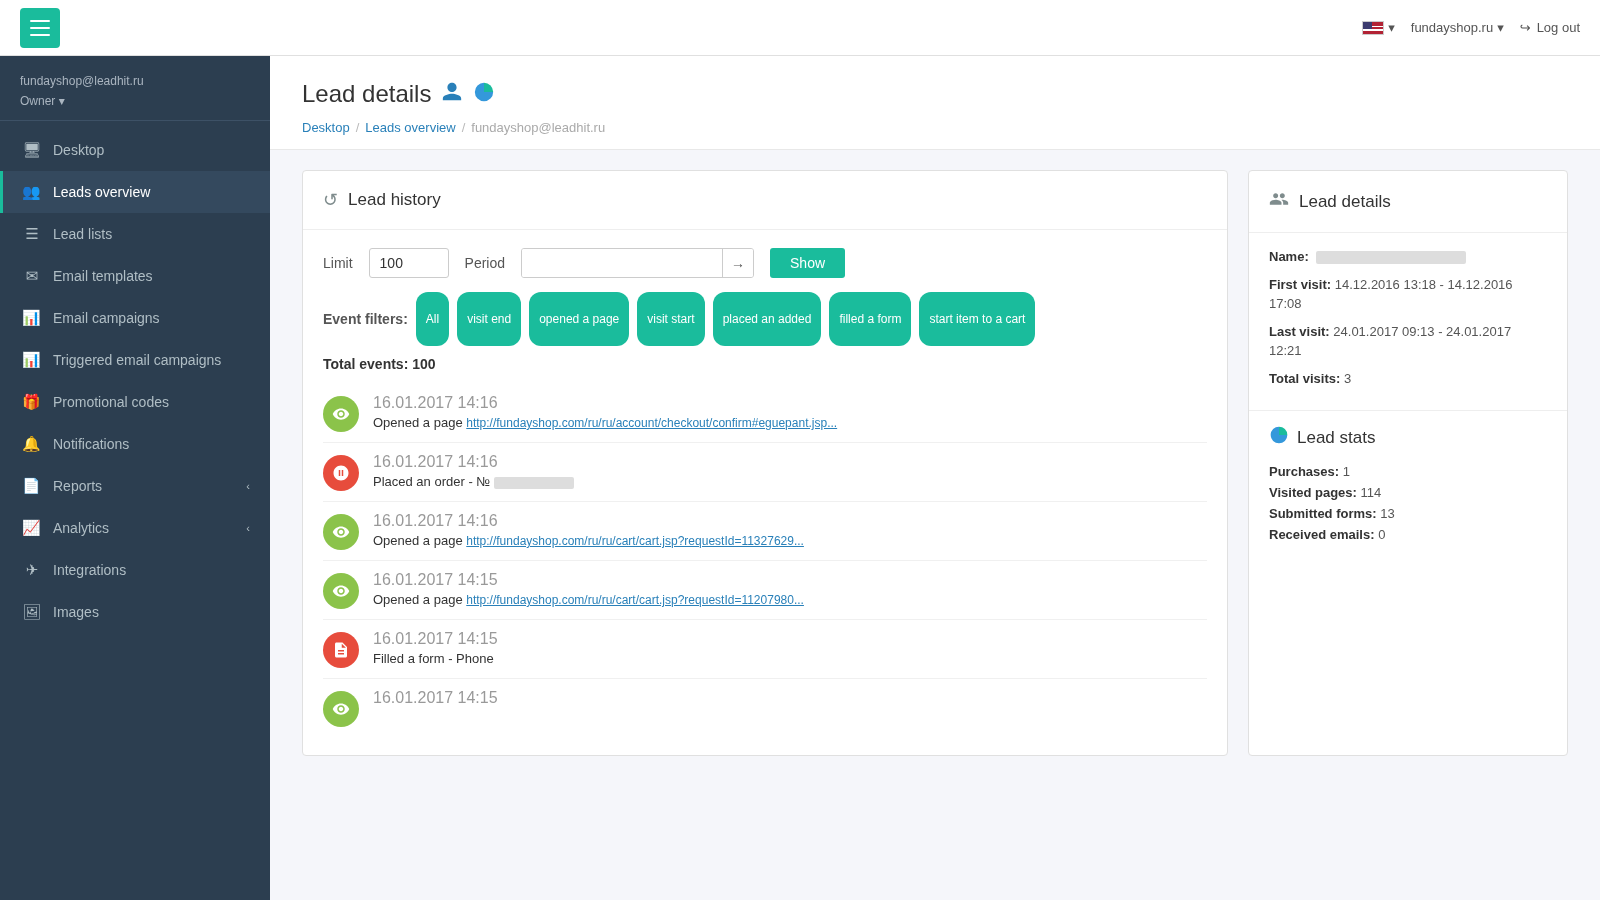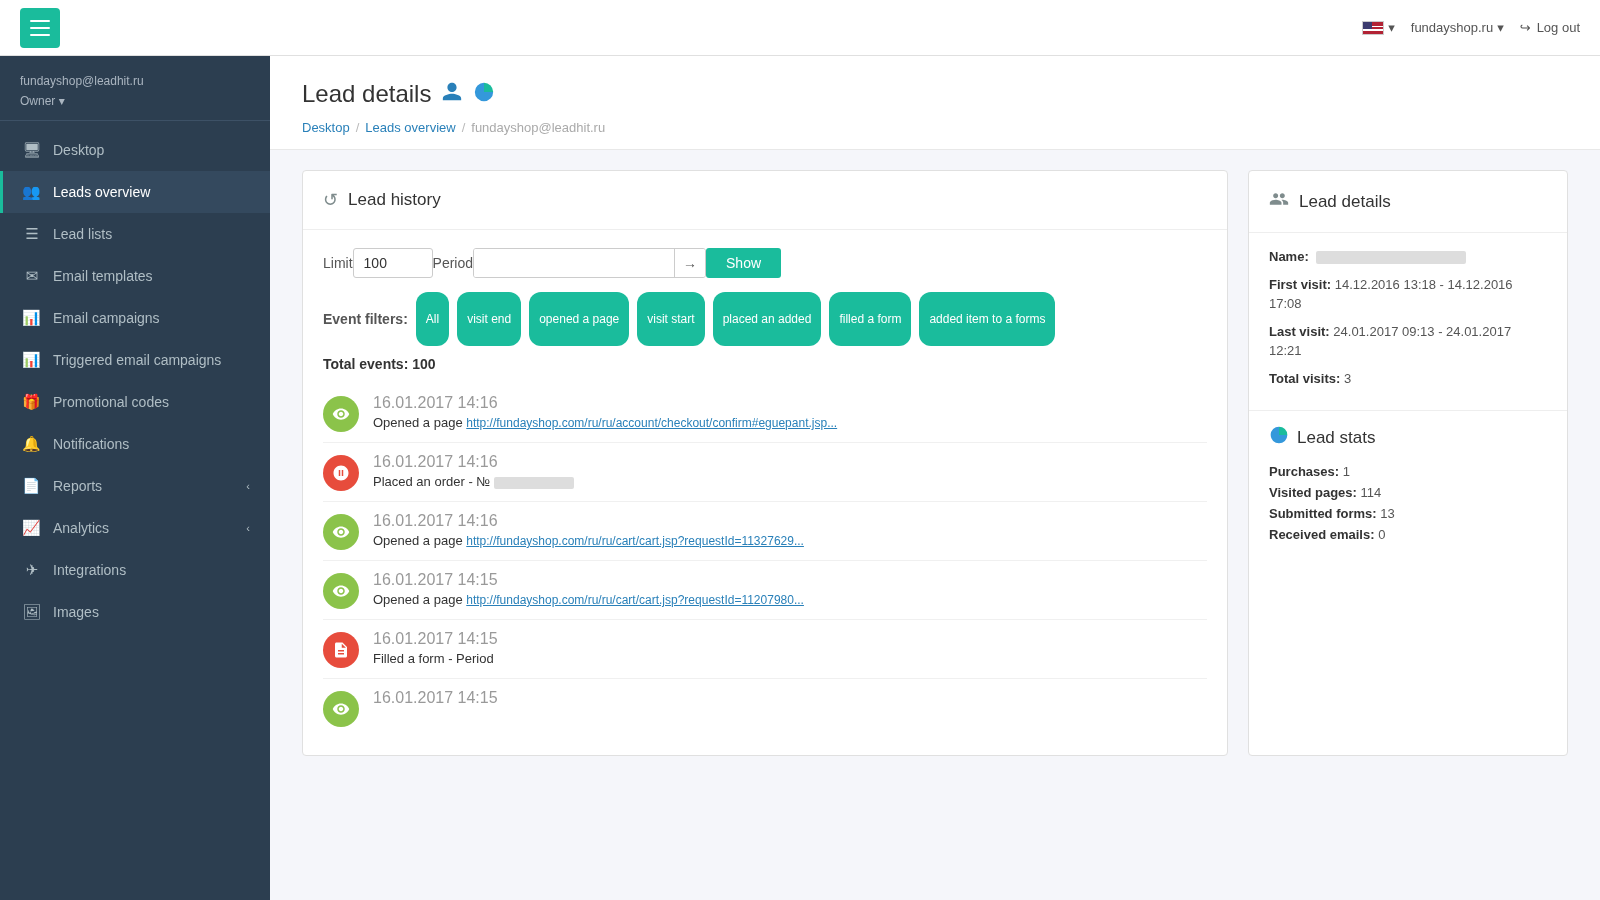--- a/index.html
+++ b/index.html
@@ -92,21 +92,21 @@
     .panel-left { flex: 1; min-width: 0; }
     .panel-right { width: 320px; min-width: 320px; }
 
     .panel-header { padding: 18px 20px; border-bottom: 1px solid #eee; display: flex; align-items: center; gap: 10px; }
     .panel-header-icon { color: #7f8c8d; font-size: 18px; }
     .panel-header-title { font-size: 17px; font-weight: 400; color: #333; }
 
     .panel-body { padding: 18px 20px; }
 
     
-    .controls-row { display: flex; align-items: center; margin-bottom: 14px; }
+    .controls-row { display: flex; align-items: center; gap: 16px; margin-bottom: 14px; }
     .control-label { color: #555; font-size: 14px; }
     .control-input {
       border: 1px solid #ccc; border-radius: 3px;
       padding: 6px 10px; font-size: 14px; width: 80px; color: #333;
     }
     .period-input-wrap { display: flex; align-items: center; border: 1px solid #ccc; border-radius: 3px; overflow: hidden; }
     .period-input { border: none; padding: 6px 10px; font-size: 14px; width: 200px; color: #333; outline: none; }
     .period-arrow { padding: 6px 8px; background: #fff; color: #555; border-left: 1px solid #ccc; cursor: pointer; }
     .show-btn {
       background: #1abc9c; color: #fff; border: none; border-radius: 3px;
@@ -311,21 +311,21 @@
           </div>
 
           <div class="filters-row">
             <span class="filter-label">Event filters:</span>
             <span class="filter-tag all">All</span>
             <span class="filter-tag visit-end">visit end</span>
             <span class="filter-tag opened-page">opened a page</span>
             <span class="filter-tag visit-start">visit start</span>
             <span class="filter-tag placed-order">placed an added</span>
             <span class="filter-tag filled-form">filled a form</span>
-            <span class="filter-tag added-cart">added item to a forms</span>
+            <span class="filter-tag added-cart">start item to a cart</span>
           </div>
 
           <div class="total-events">
             <span>Total events:</span>
             <span>100</span>
           </div>
 
           <div class="events-list">
 
             <div class="event-item">
@@ -390,21 +390,21 @@
 
             <div class="event-item">
               <div class="event-icon-wrap event-icon-form">
                 <svg viewBox="0 0 24 24" xmlns="http://www.w3.org/2000/svg">
                     <path d="M14 2H6c-1.1 0-1.99.9-1.99 2L4 20c0 1.1.89 2 1.99 2H18c1.1 0 2-.9 2-2V8l-6-6zm2 16H8v-2h8v2zm0-4H8v-2h8v2zm-3-5V3.5L18.5 9H13z"></path>
                   </svg>
               </div>
               <div class="event-content">
                 <div class="event-time">16.01.2017 14:15</div>
                 <div class="event-desc">
-                  <span>Filled a form - Period</span>
+                  <span>Filled a form - Phone</span>
                 </div>
               </div>
             </div>
 
             <div class="event-item">
               <div class="event-icon-wrap event-icon-eye">
                 <svg viewBox="0 0 24 24" xmlns="http://www.w3.org/2000/svg">
                     <path d="M12 4.5C7 4.5 2.73 7.61 1 12c1.73 4.39 6 7.5 11 7.5s9.27-3.11 11-7.5c-1.73-4.39-6-7.5-11-7.5zm0 12.5c-2.76 0-5-2.24-5-5s2.24-5 5-5 5 2.24 5 5-2.24 5-5 5zm0-8c-1.66 0-3 1.34-3 3s1.34 3 3 3 3-1.34 3-3-1.34-3-3-3z"></path>
                   </svg>
               </div>

